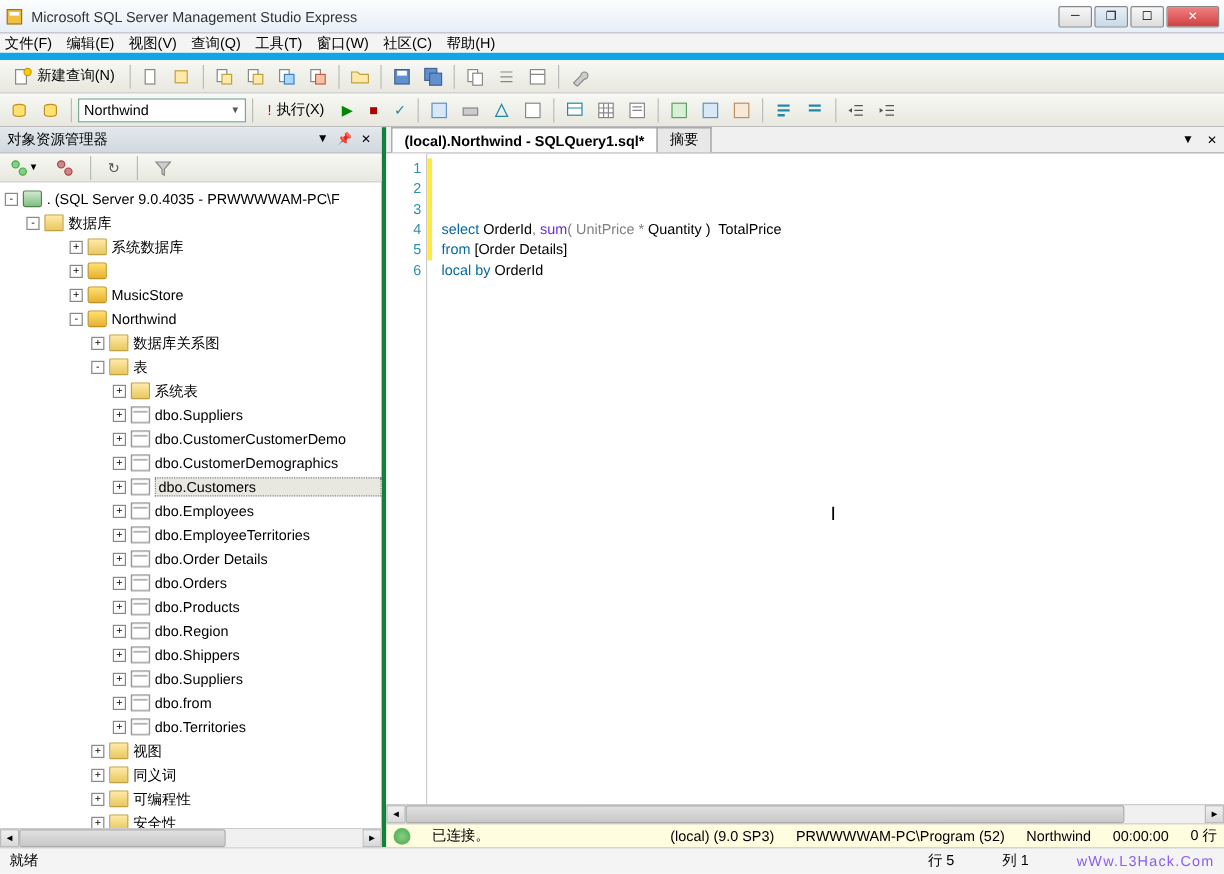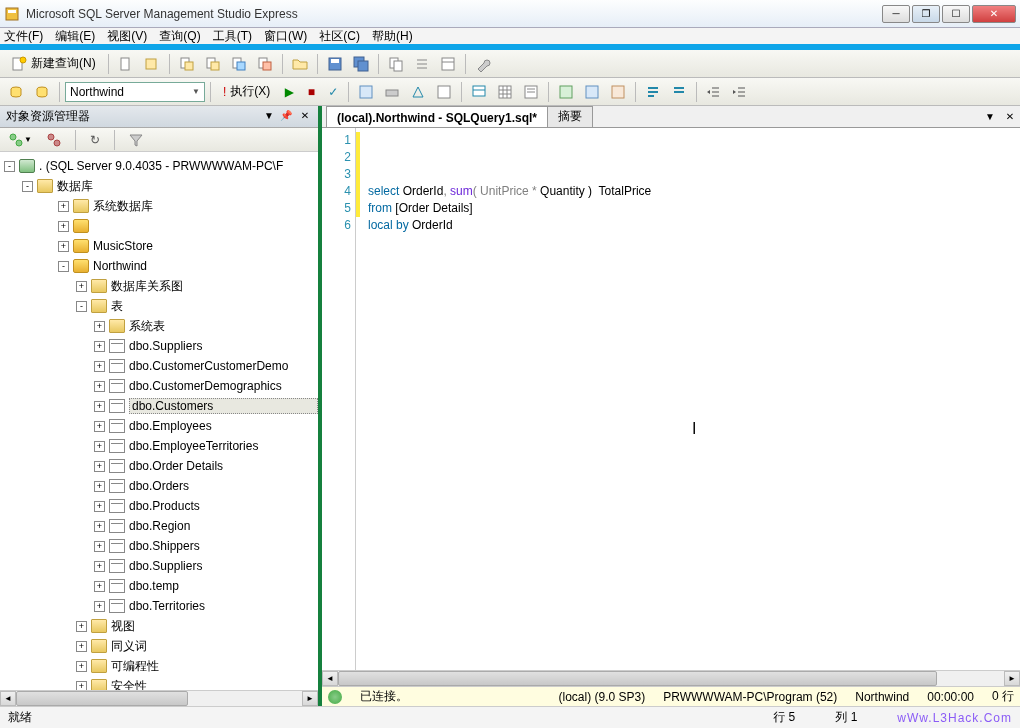--- a/index.html
+++ b/index.html
@@ -472,21 +472,21 @@
             <span class="lbl">dbo.Shippers</span>
           </div>
           <div class="tree-node" style="padding-left: 94px;">
             <span class="exp">+</span>
             <span class="icon table-icon"></span>
             <span class="lbl">dbo.Suppliers</span>
           </div>
           <div class="tree-node" style="padding-left: 94px;">
             <span class="exp">+</span>
             <span class="icon table-icon"></span>
-            <span class="lbl">dbo.temp</span>
+            <span class="lbl">dbo.from</span>
           </div>
           <div class="tree-node" style="padding-left: 94px;">
             <span class="exp">+</span>
             <span class="icon table-icon"></span>
             <span class="lbl">dbo.Territories</span>
           </div>
           <div class="tree-node" style="padding-left: 76px;">
             <span class="exp">+</span>
             <span class="icon folder-icon"></span>
             <span class="lbl">视图</span>

